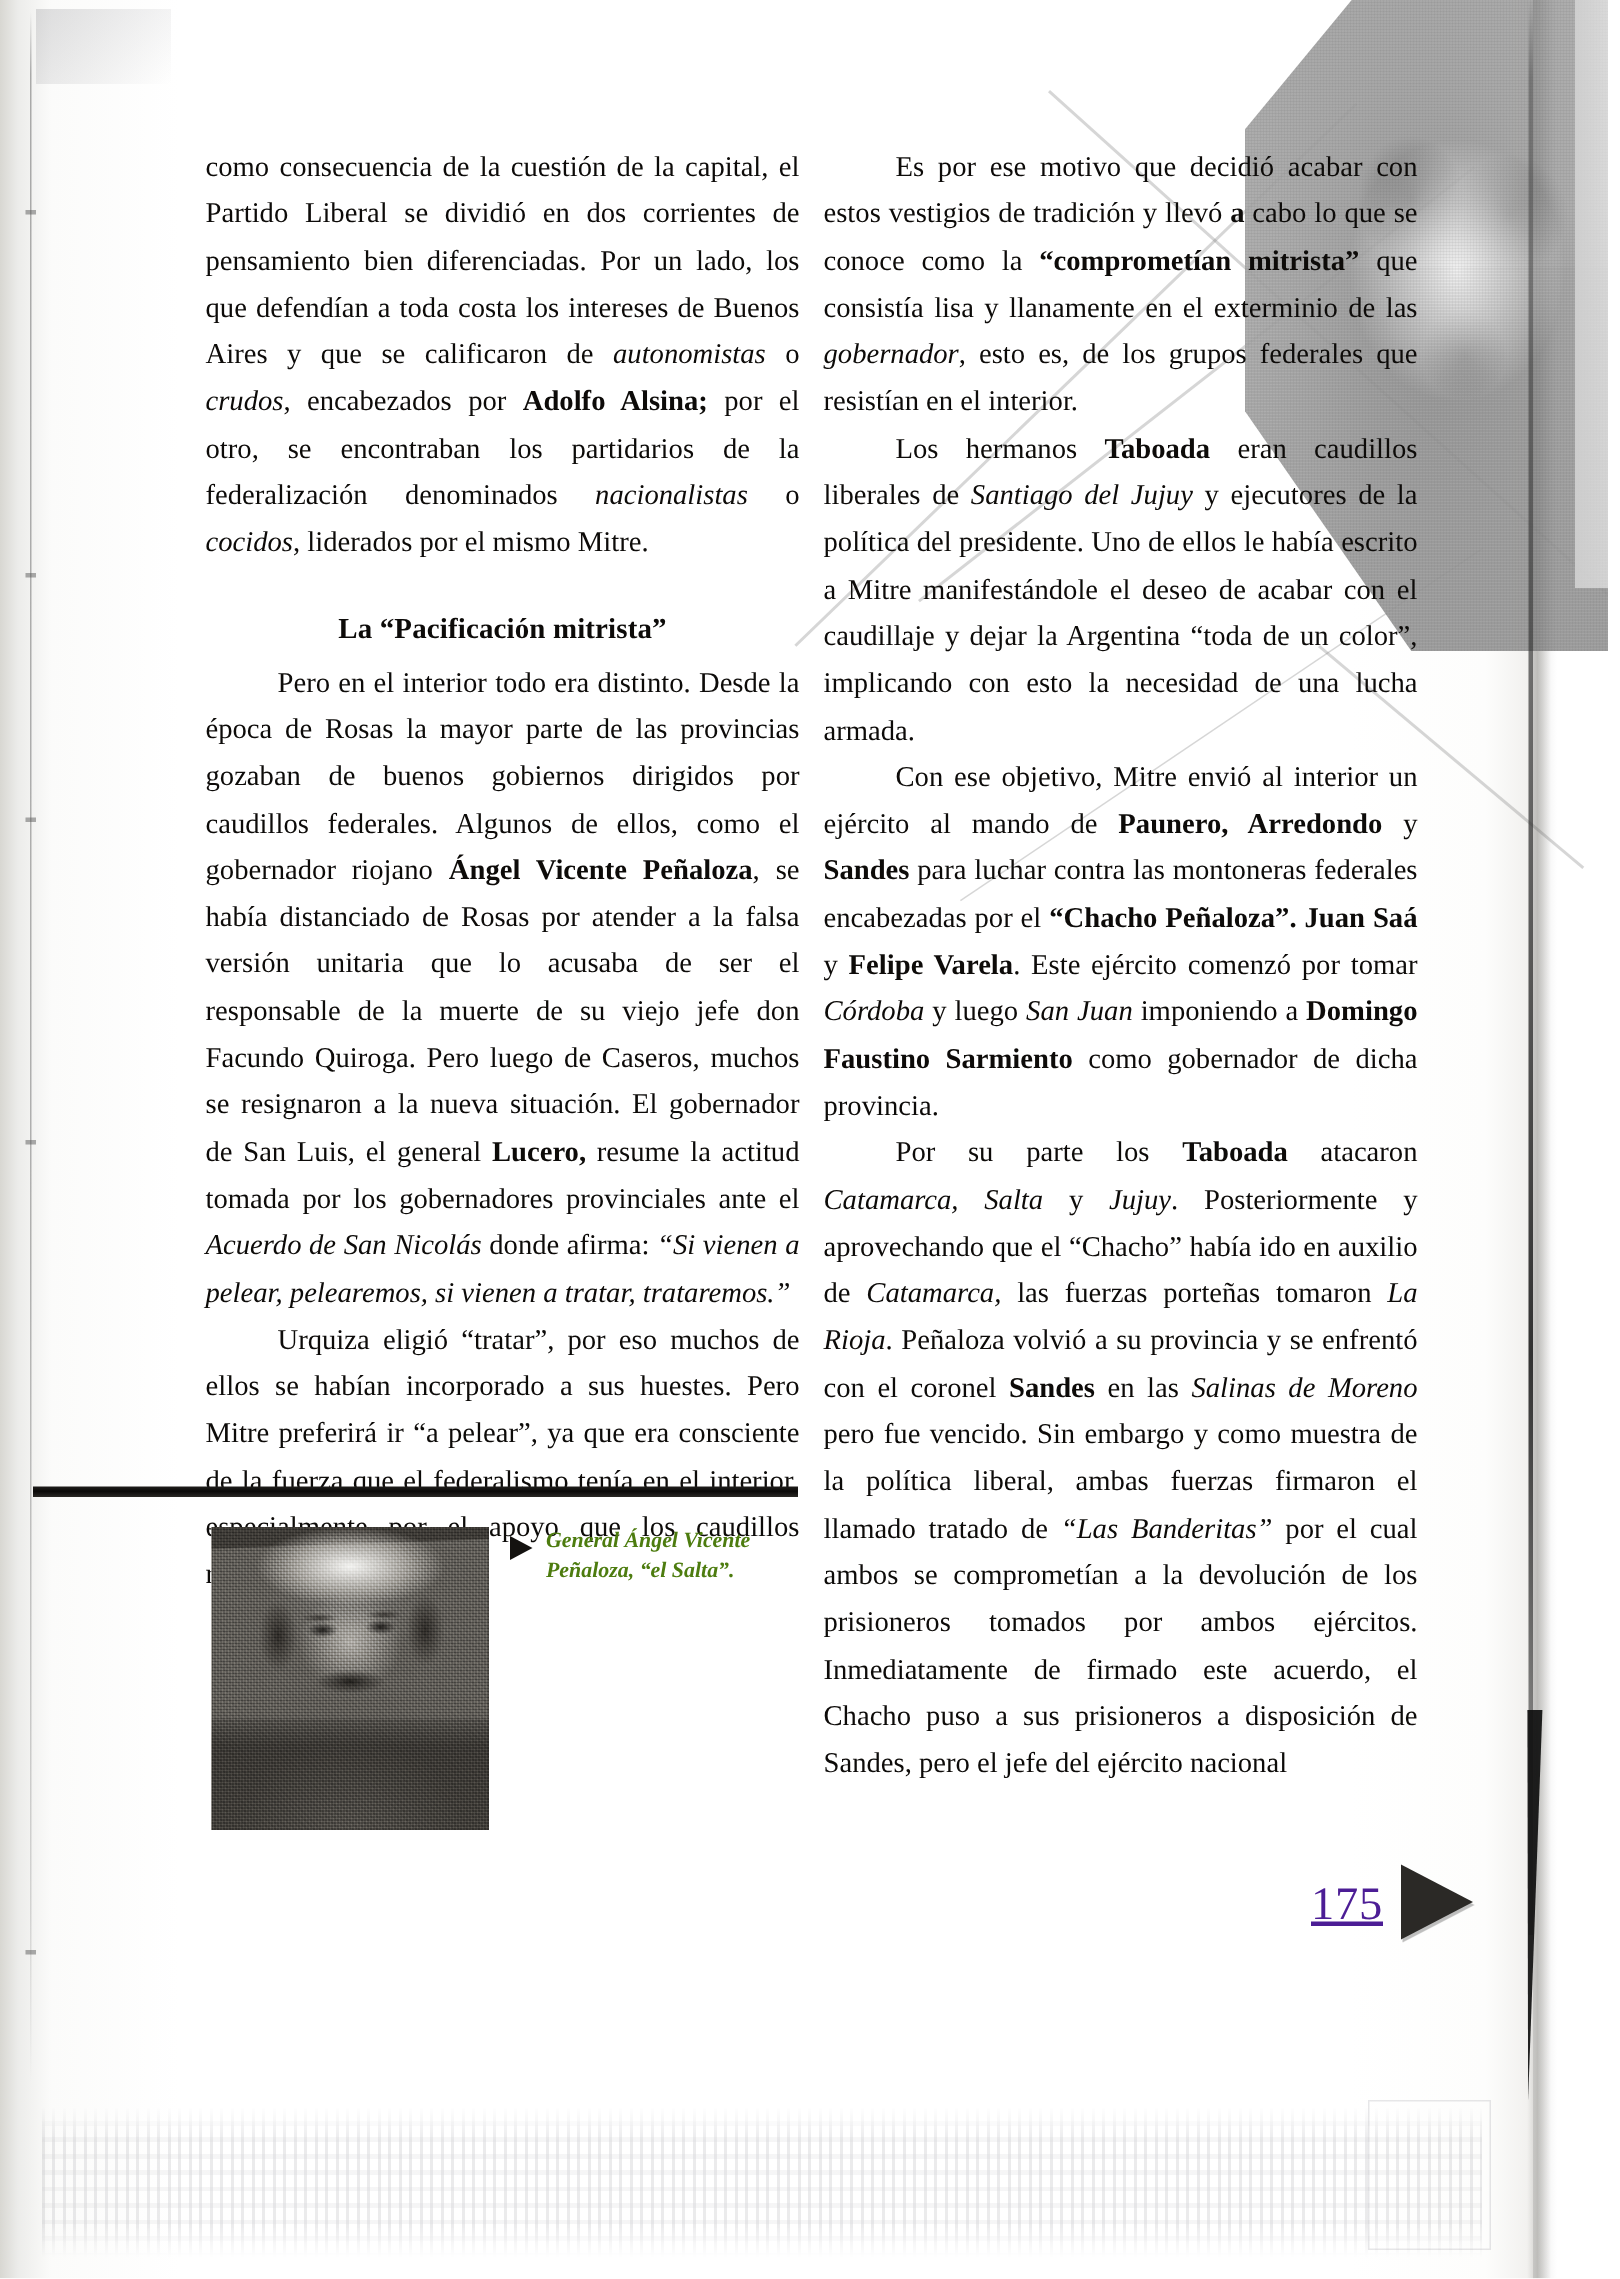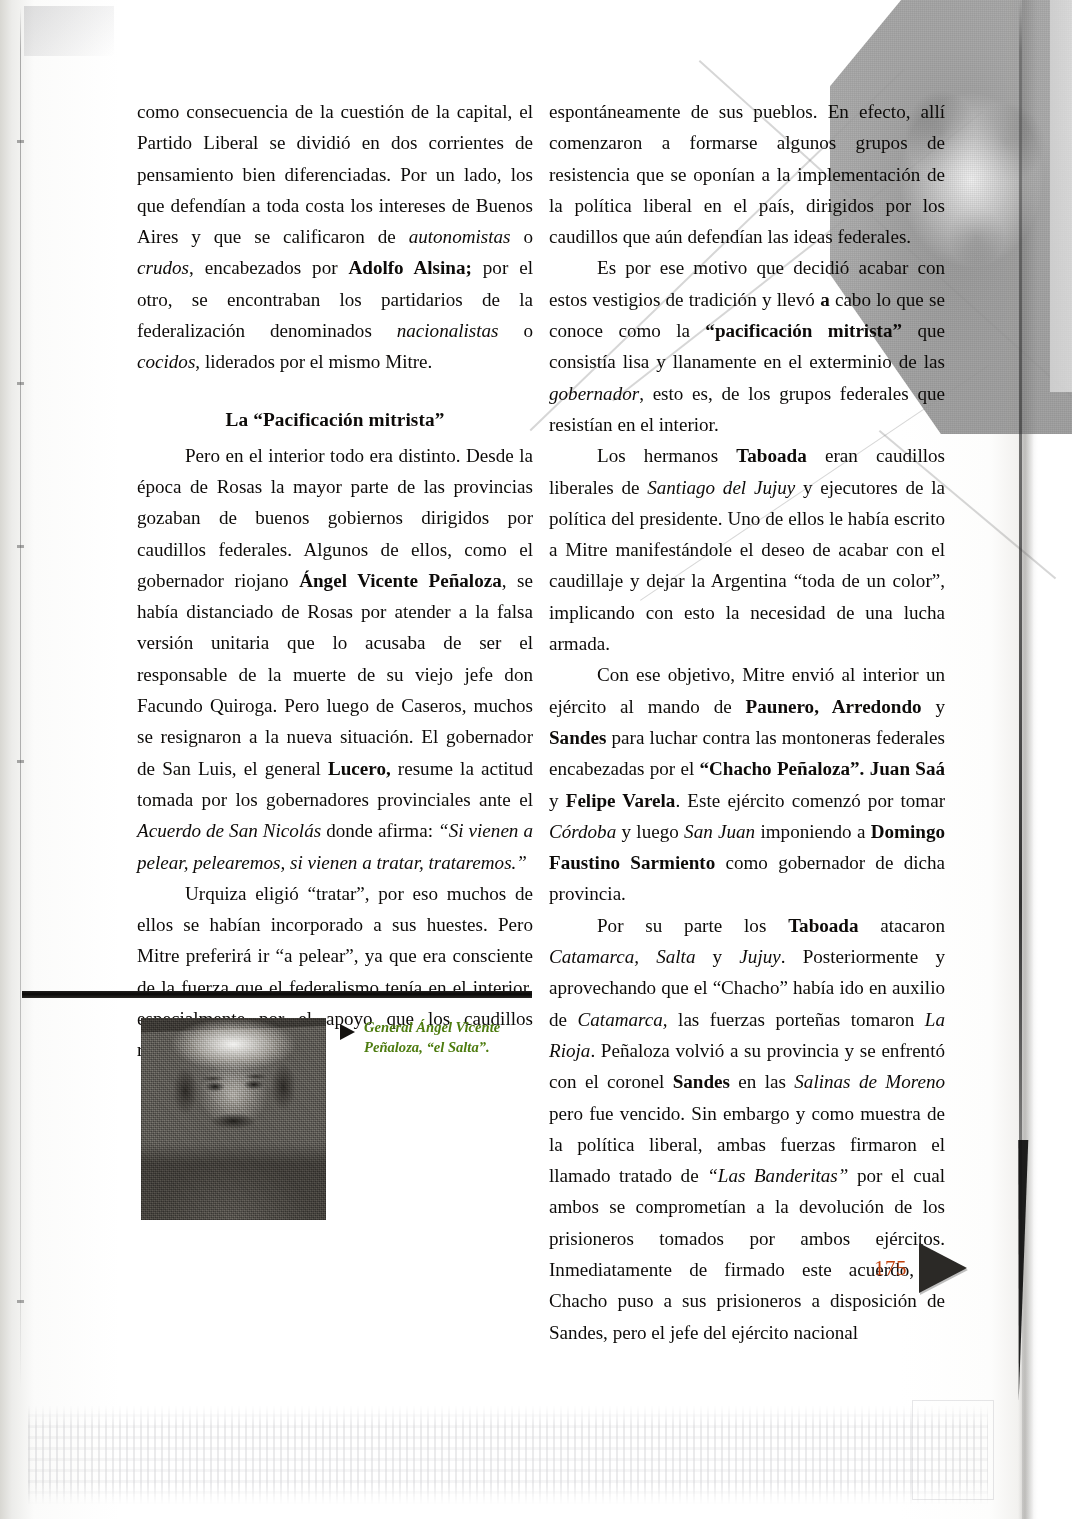--- a/index.html
+++ b/index.html
@@ -231,24 +231,25 @@
 
   
   .folio {
     position: absolute;
     left: 874px; top: 1243px;
     display: flex;
     align-items: center;
     gap: 12px;
   }
   .folio-num {
-    font-size: 21px;
+    font-size: 31px;
     line-height: 1;
-    color: #c2410c;
+    color: #4c1d95;
     letter-spacing: 0.5px;
+    text-decoration: underline;
   }
   .folio-arrow {
     width: 0; height: 0;
     border-top: 25px solid transparent;
     border-bottom: 25px solid transparent;
     border-left: 48px solid #2b2926;
     filter: drop-shadow(1px 2px 0 rgba(0,0,0,0.25));
   }
 
   
@@ -318,22 +319,21 @@
       </div>
     <h2 class="section-head">La “Pacificación mitrista”</h2>
     <div id="left-post">
         <p>Pero en el interior todo era distinto. Desde la época de Rosas la mayor parte de las provincias gozaban de buenos gobiernos dirigidos por caudillos federales. Algunos de ellos, como el gobernador riojano <span class="bd">Ángel Vicente Peñaloza</span>, se había distanciado de Rosas por atender a la falsa versión unitaria que lo acusaba de ser el responsable de la muerte de su viejo jefe don Facundo Quiroga. Pero luego de Caseros, muchos se resignaron a la nueva situación. El gobernador de San Luis, el general <span class="bd">Lucero,</span> resume la actitud tomada por los gobernadores provinciales ante el <span class="it">Acuerdo de San Nicolás</span> donde afirma: <span class="it">“Si vienen a pelear, pelearemos, si vienen a tratar, trataremos.”</span></p>
         <p>Urquiza eligió “tratar”, por eso muchos de ellos se habían incorporado a sus huestes. Pero Mitre preferirá ir “a pelear”, ya que era consciente de la fuerza que el federalismo tenía en el interior, especialmente por el apoyo que los caudillos recibían</p>
       </div>
   </div>
 
   <div class="col col-right">
     <div id="right-paras">
-        <p class="noindent">espontáneamente de sus pueblos. En efecto, allí comenzaron a formarse algunos grupos de resistencia que se oponían a la implementación de la política liberal en el país, dirigidos por los caudillos que aún defendían las ideas federales.</p>
-        <p>Es por ese motivo que decidió acabar con estos vestigios de tradición y llevó <span class="bd">a</span> cabo lo que se conoce como la <span class="bd">“pacificación mitrista”</span> que consistía lisa y llanamente en el exterminio de las <span class="it">gobernador</span>, esto es, de los grupos federales que resistían en el interior.</p>
+        <p>Es por ese motivo que decidió acabar con estos vestigios de tradición y llevó <span class="bd">a</span> cabo lo que se conoce como la <span class="bd">“comprometían mitrista”</span> que consistía lisa y llanamente en el exterminio de las <span class="it">gobernador</span>, esto es, de los grupos federales que resistían en el interior.</p>
         <p>Los hermanos <span class="bd">Taboada</span> eran caudillos liberales de <span class="it">Santiago del Jujuy</span> y ejecutores de la política del presidente. Uno de ellos le había escrito a Mitre manifestándole el deseo de acabar con el caudillaje y dejar la Argentina “toda de un color”, implicando con esto la necesidad de una lucha armada.</p>
         <p>Con ese objetivo, Mitre envió al interior un ejército al mando de <span class="bd">Paunero, Arredondo</span> y <span class="bd">Sandes</span> para luchar contra las montoneras federales encabezadas por el <span class="bd">“Chacho Peñaloza”. Juan Saá</span> y <span class="bd">Felipe Varela</span>. Este ejército comenzó por tomar <span class="it">Córdoba</span> y luego <span class="it">San Juan</span> imponiendo a <span class="bd">Domingo Faustino Sarmiento</span> como gobernador de dicha provincia.</p>
         <p>Por su parte los <span class="bd">Taboada</span> atacaron <span class="it">Catamarca, Salta</span> y <span class="it">Jujuy</span>. Posteriormente y aprovechando que el “Chacho” había ido en auxilio de <span class="it">Catamarca,</span> las fuerzas porteñas tomaron <span class="it">La Rioja</span>. Peñaloza volvió a su provincia y se enfrentó con el coronel <span class="bd">Sandes</span> en las <span class="it">Salinas de Moreno</span> pero fue vencido. Sin embargo y como muestra de la política liberal, ambas fuerzas firmaron el llamado tratado de <span class="it">“Las Banderitas”</span> por el cual ambos se comprometían a la devolución de los prisioneros tomados por ambos ejércitos. Inmediatamente de firmado este acuerdo, el Chacho puso a sus prisioneros a disposición de Sandes, pero el jefe del ejército nacional</p>
       </div>
   </div>
 
   <div class="rule"></div>
 
   <div class="photo">
     <div class="photo-face"></div>

